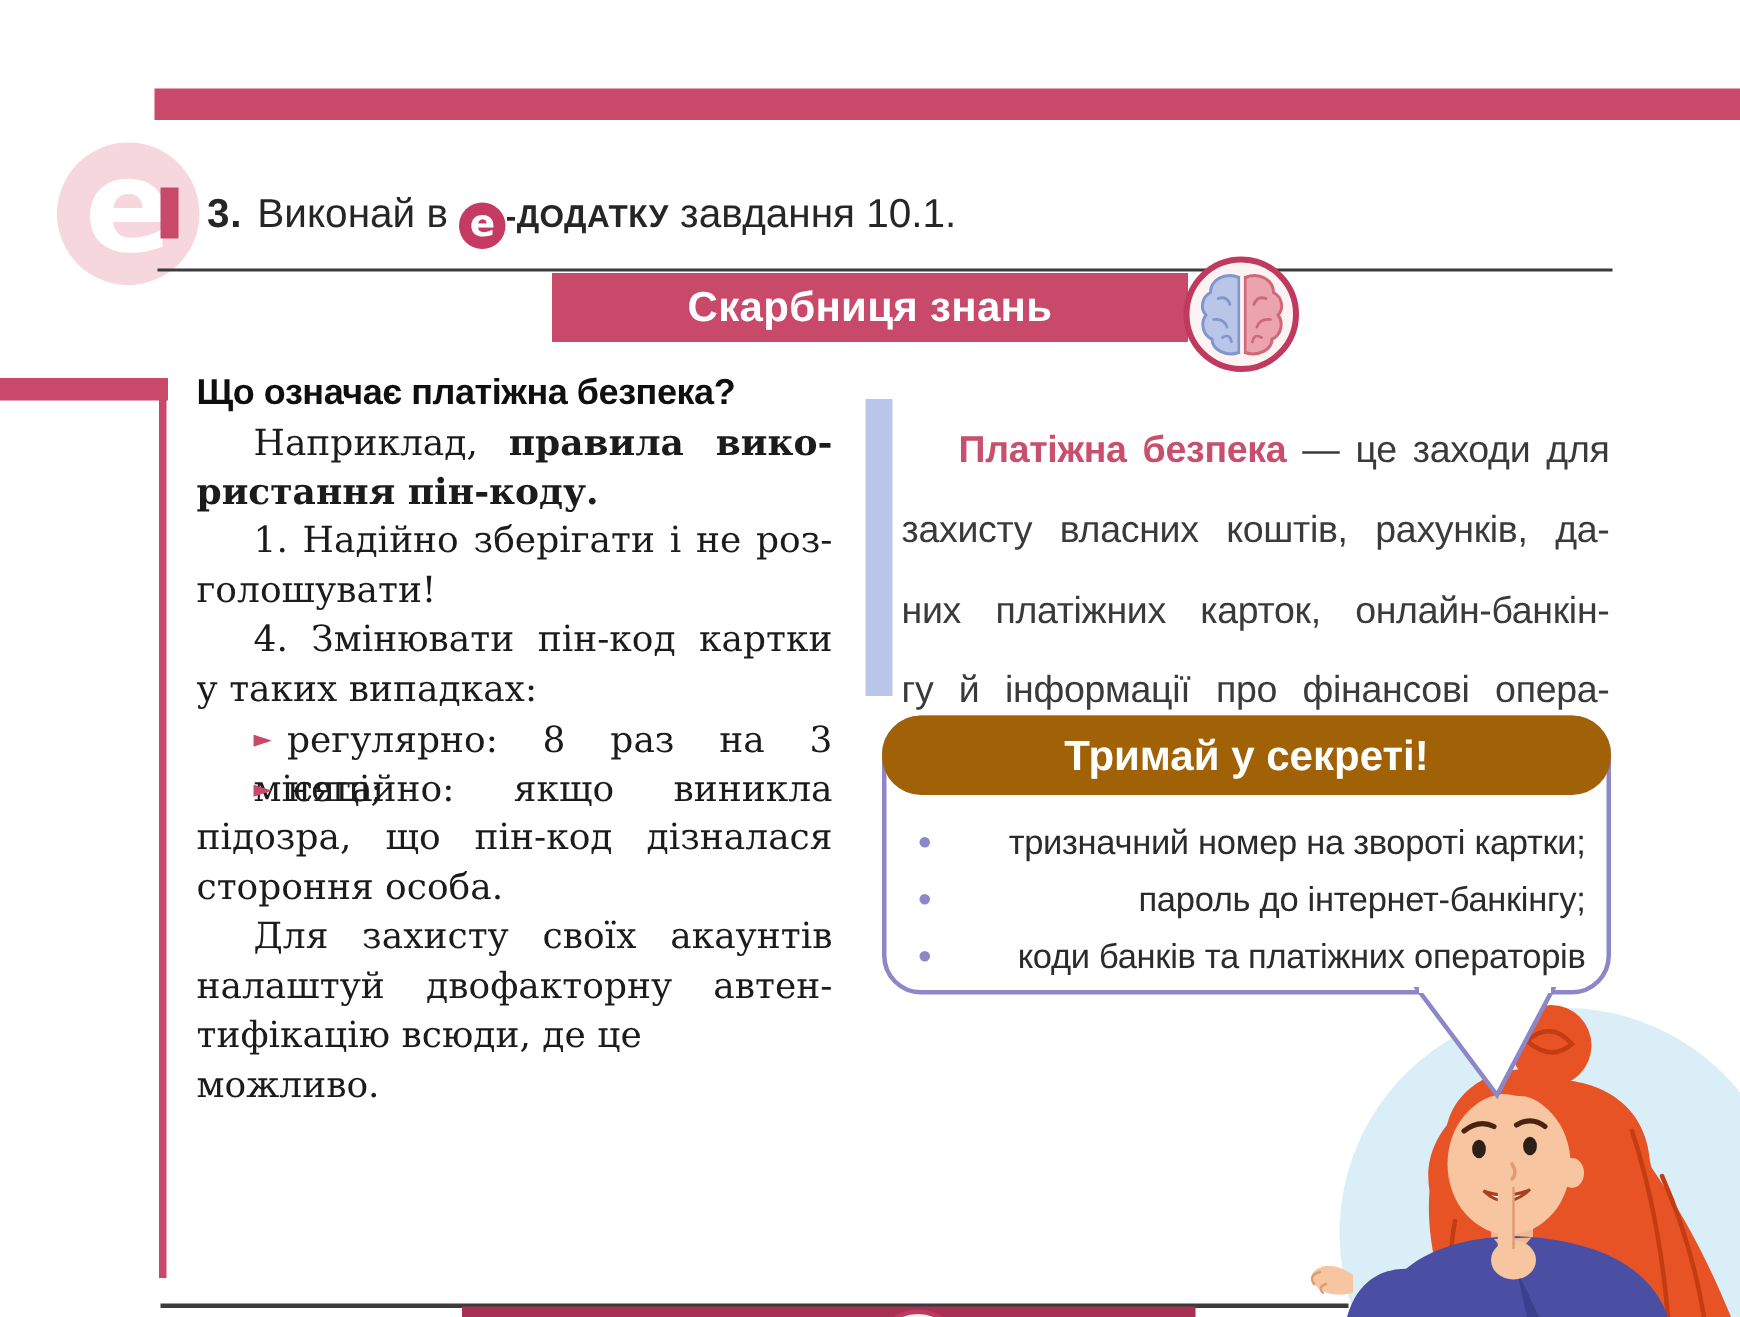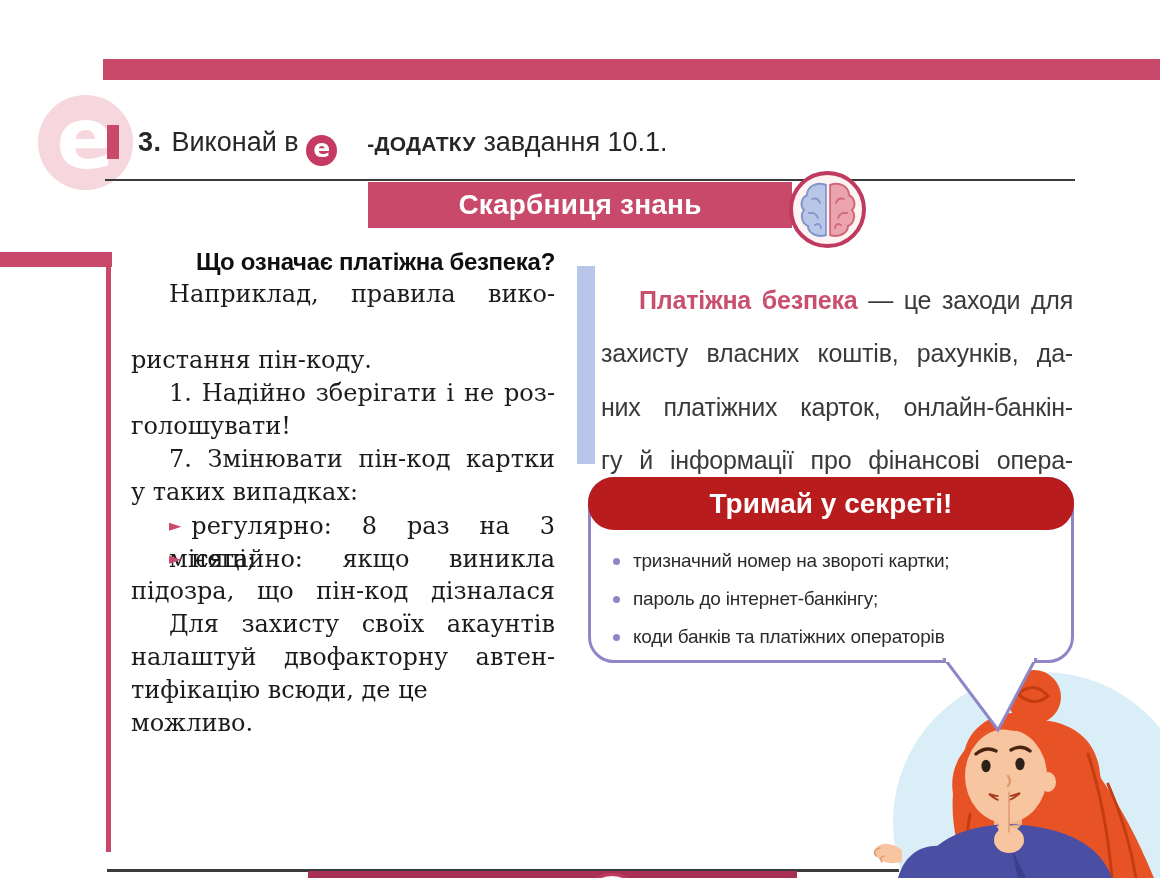--- a/index.html
+++ b/index.html
@@ -17,68 +17,68 @@
     line-height:1; padding-bottom:10px;
   }
   .task-marker { position:absolute; left:107px; top:125px; width:12px; height:34px; background:#c8496a; }
   .task-line { position:absolute; left:138px; top:127px; font-size:27px; color:#262626; white-space:nowrap; }
   .task-num { font-weight:bold; margin-right:10px; letter-spacing:0.5px; }
   .e-badge {
     display:inline-flex; width:31px; height:31px; border-radius:50%; background:#c43a62;
     color:#fff; font-weight:bold; font-size:25px; align-items:center; justify-content:center;
     vertical-align:-6px; padding-bottom:4px; font-family:"DejaVu Sans", sans-serif;
   }
-  .task-bold { font-weight:bold; font-size:21px; text-transform:uppercase; letter-spacing:0.3px;margin-left:30px; }
+  .task-bold { font-weight:bold; font-size:21px; text-transform:uppercase; letter-spacing:0.3px; }
   .rule-top { position:absolute; left:105px; top:179px; width:970px; height:2px; background:#3b3b3b; }
   .section-banner {
     position:absolute; left:368px; top:182px; width:424px; height:46px; background:#c8496a;
     color:#ffffff; font-weight:bold; font-size:28px; display:flex; align-items:center; justify-content:center;
     letter-spacing:0.2px;
   }
   .brain-badge {
     position:absolute; left:789px; top:171px; width:77px; height:77px; border-radius:50%;
     background:#fdf3f3; border:4px solid #c0395f; display:flex; align-items:center; justify-content:center;
   }
   
   .accent-h { position:absolute; left:0; top:252px; width:112px; height:15px; background:#c8496a; }
   .accent-v { position:absolute; left:106px; top:252px; width:5px; height:600px; background:#c8496a; }
 
   
   .left-col { position:absolute; left:131px; top:245px; width:424px; }
   .left-heading {
     font-weight:bold; font-size:24px; color:#0f0f0f; line-height:33px; letter-spacing:-0.3px;
-    font-family:"Liberation Sans", sans-serif; white-space:nowrap;text-align:right;
+    font-family:"Liberation Sans", sans-serif; white-space:nowrap;
   }
   .serif-line {
     font-family:"DejaVu Serif", serif; font-size:24px; color:#1b1b1b; height:33px; line-height:33px;
   }
   .j { text-align:justify; text-align-last:justify; }
   .indent { padding-left:38px; }
-  .b { font-weight:normal;margin-top:33px; }
+  .b { font-weight:bold; }
   .tri { color:#c8496a; font-size:16px; vertical-align:3px; padding-right:10px; }
 
   
   .def-bar { position:absolute; left:577px; top:266px; width:18px; height:198px; background:#bac6e9; }
   .def-block { position:absolute; left:601px; top:264px; width:472px; }
   .def-line {
     font-size:25px; color:#3a3a3a; height:33.4px; line-height:33.4px; letter-spacing:-0.2px;margin-top:20px;
   }
   .def-term { color:#c94f6e; font-weight:bold; }
 
   
   .secret-box {
     position:absolute; left:588px; top:477px; width:486px; height:186px; background:#ffffff;
     border:3px solid #8d87c7; border-radius:26px; z-index:4;
   }
   .secret-header {
-    height:53px; margin:-3px -3px 0 -3px; background:#b91c1c; border-radius:26px;
+    height:53px; margin:-3px -3px 0 -3px; background:#a16207; border-radius:26px;
     display:flex; align-items:center; justify-content:center; color:#ffffff; font-weight:bold; font-size:28px;
   }
   .secret-list { padding:12px 14px 0 22px; }
-  .secret-item { display:flex; font-size:19px; color:#2b2b2b; line-height:38px; letter-spacing:-0.2px; }
+  .secret-item { display:flex; font-size:23px; color:#2b2b2b; line-height:38px; letter-spacing:-0.2px;justify-content:space-between; }
   .dot { width:7px; height:7px; border-radius:50%; background:#8d87c7; margin:16px 13px 0 0; flex:none; }
 
   .tail-svg { position:absolute; left:930px; top:658px; z-index:5; }
 
   .illustration { position:absolute; left:858px; top:664px; z-index:1; }
 
   
   .rule-bottom { position:absolute; left:107px; top:869px; width:792px; height:3px; background:#3b3b3b; z-index:1; }
   .bottom-banner { position:absolute; left:308px; top:871px; width:489px; height:7px; background:#a93055; z-index:2; }
   .bottom-circle {
@@ -121,25 +121,26 @@
 
   <div class="accent-h"></div>
   <div class="accent-v"></div>
 
   <div class="left-col">
     <div class="left-heading">Що означає платіжна безпека?</div>
     <div class="serif-line j indent"><span>Наприклад, </span><span class="b">правила вико-</span></div>
     <div class="serif-line b">ристання пін-коду.</div>
     <div class="serif-line j indent">1. Надійно зберігати і не роз-</div>
     <div class="serif-line">голошувати!</div>
-    <div class="serif-line j indent">7. Змінювати пін-код картки</div>
+    <div class="serif-line j indent">4. Змінювати пін-код картки</div>
     <div class="serif-line">у таких випадках:</div>
     <div class="serif-line j indent"><span class="tri">►</span><span>регулярно: 8 раз на 3 місяці;</span></div>
     <div class="serif-line j indent"><span class="tri">►</span><span>негайно: якщо виникла</span></div>
     <div class="serif-line j">підозра, що пін-код дізналася</div>
+    <div class="serif-line">стороння особа.</div>
     <div class="serif-line j indent">Для захисту своїх акаунтів</div>
     <div class="serif-line j">налаштуй двофакторну автен-</div>
     <div class="serif-line">тифікацію всюди, де це можливо.</div>
   </div>
 
   <div class="def-bar"></div>
   <div class="def-block">
     <div class="def-line j indent"><span class="def-term">Платіжна безпека</span><span> — це заходи для</span></div>
     <div class="def-line j">захисту власних коштів, рахунків, да-</div>
     <div class="def-line j">них платіжних карток, онлайн-банкін-</div>

